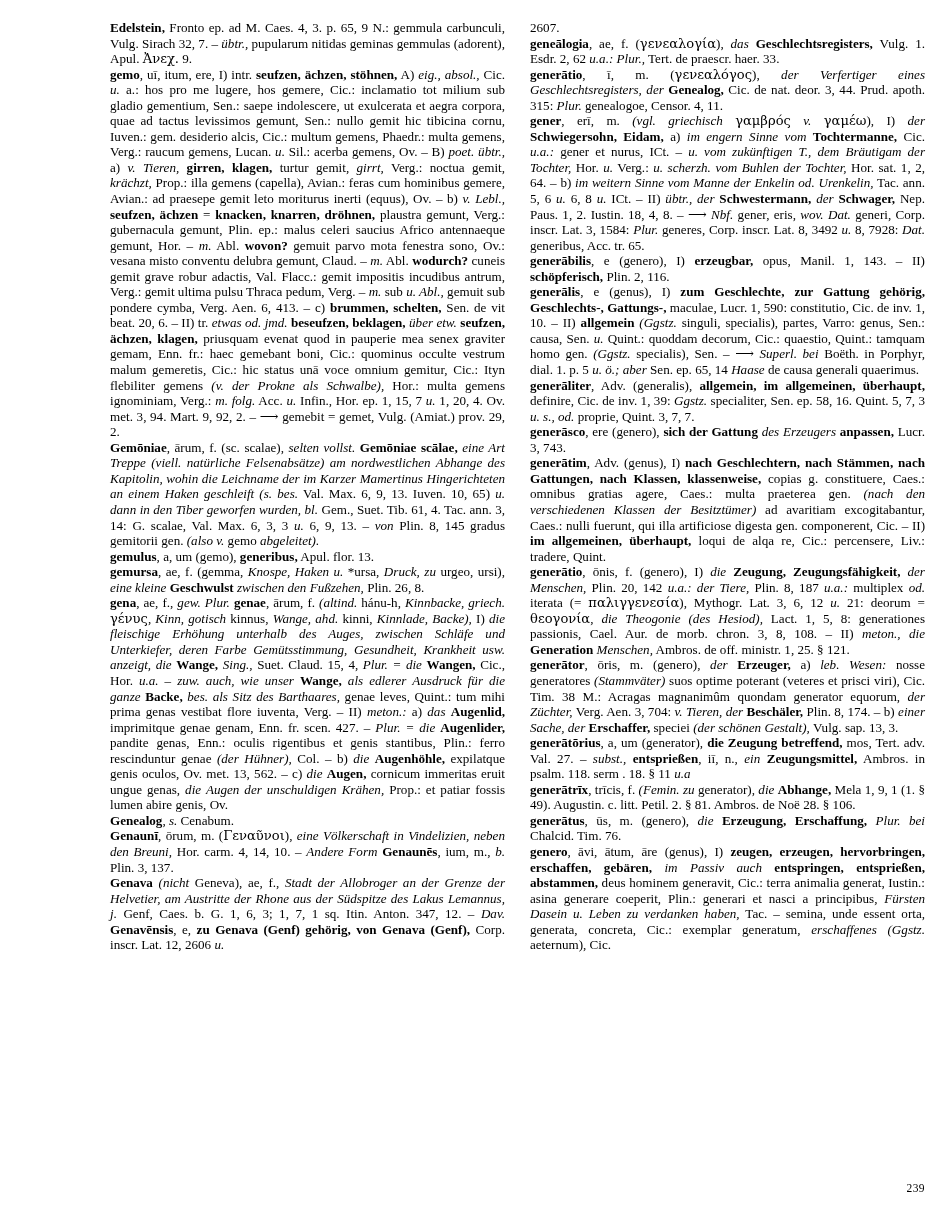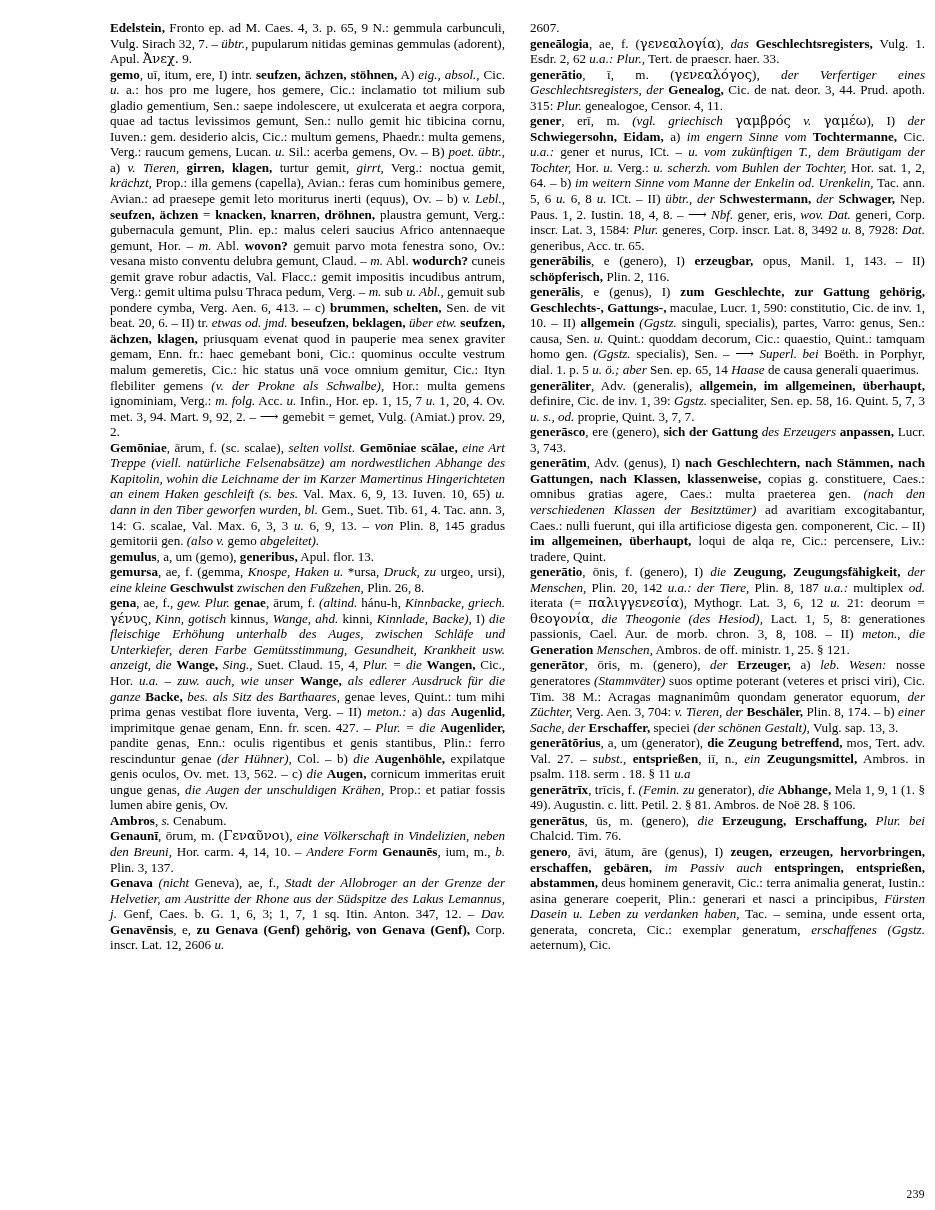--- a/index.html
+++ b/index.html
@@ -46,40 +46,40 @@
     text-indent: 0;
   }
   .entry + .entry { margin-top: 0; }
   b { font-weight: bold; }
   i { font-style: italic; }
   .bi { font-weight: bold; }
   .gr { font-family: "DejaVu Serif", "Liberation Serif", serif; }
   .pageno {
     position: absolute;
     right: 10px;
-    bottom: 10px;
+    bottom: 16px;
     font-size: 11.5px;
     letter-spacing: 0.4px;
   }
 </style>
 </head>
 <body>
 
 <div id="page">
 
   <div class="columns">
 
     <div class="col" id="col-left">
         <p class="entry"><b class="bi">Edelstein,</b> Fronto ep. ad M. Caes. 4, 3. p. 65, 9 N.: gemmula carbunculi, Vulg. Sirach 32, 7. – <i>übtr.,</i> pupularum nitidas geminas gemmulas (adorent), Apul. <span class="gr">Ἀνεχ.</span> 9.</p>
         <p class="entry"><b>gemo</b>, uī, itum, ere, I) intr. <b class="bi">seufzen, ächzen, stöhnen,</b> A) <i>eig., absol.,</i> Cic. <i>u.</i> a.: hos pro me lugere, hos gemere, Cic.: inclamatio tot milium sub gladio gementium, Sen.: saepe indolescere, ut exulcerata et aegra corpora, quae ad tactus levissimos gemunt, Sen.: nullo gemit hic tibicina cornu, Iuven.: gem. desiderio alcis, Cic.: multum gemens, Phaedr.: multa gemens, Verg.: raucum gemens, Lucan. <i>u.</i> Sil.: acerba gemens, Ov. – B) <i>poet. übtr.,</i> a) <i>v. Tieren,</i> <b class="bi">girren, klagen,</b> turtur gemit, <i>girrt,</i> Verg.: noctua gemit, <i>krächzt,</i> Prop.: illa gemens (capella), Avian.: feras cum hominibus gemere, Avian.: ad praesepe gemit leto moriturus inerti (equus), Ov. – b) <i>v. Lebl.,</i> <b class="bi">seufzen, ächzen</b> = <b class="bi">knacken, knarren, dröhnen,</b> plaustra gemunt, Verg.: gubernacula gemunt, Plin. ep.: malus celeri saucius Africo antennaeque gemunt, Hor. – <i>m.</i> Abl. <b class="bi">wovon?</b> gemuit parvo mota fenestra sono, Ov.: vesana misto conventu delubra gemunt, Claud. – <i>m.</i> Abl. <b class="bi">wodurch?</b> cuneis gemit grave robur adactis, Val. Flacc.: gemit impositis incudibus antrum, Verg.: gemit ultima pulsu Thraca pedum, Verg. – <i>m.</i> sub <i>u. Abl.,</i> gemuit sub pondere cymba, Verg. Aen. 6, 413. – c) <b class="bi">brummen, schelten,</b> Sen. de vit beat. 20, 6. – II) tr. <i>etwas od. jmd.</i> <b class="bi">beseufzen, beklagen,</b> <i>über etw.</i> <b class="bi">seufzen, ächzen, klagen,</b> priusquam evenat quod in pauperie mea senex graviter gemam, Enn. fr.: haec gemebant boni, Cic.: quominus occulte vestrum malum gemeretis, Cic.: hic status unā voce omnium gemitur, Cic.: Ityn flebiliter gemens <i>(v. der Prokne als Schwalbe),</i> Hor.: multa gemens ignominiam, Verg.: <i>m. folg.</i> Acc. <i>u.</i> Infin., Hor. ep. 1, 15, 7 <i>u.</i> 1, 20, 4. Ov. met. 3, 94. Mart. 9, 92, 2. – ⟶ gemebit = gemet, Vulg. (Amiat.) prov. 29, 2.</p>
         <p class="entry"><b>Gemōniae</b>, ārum, f. (sc. scalae), <i>selten vollst.</i> <b>Gemōniae scālae,</b> <i>eine Art Treppe (viell. natürliche Felsenabsätze) am nordwestlichen Abhange des Kapitolin, wohin die Leichname der im Karzer Mamertinus Hingerichteten an einem Haken geschleift (s. bes.</i> Val. Max. 6, 9, 13. Iuven. 10, 65) <i>u. dann in den Tiber geworfen wurden, bl.</i> Gem., Suet. Tib. 61, 4. Tac. ann. 3, 14: G. scalae, Val. Max. 6, 3, 3 <i>u.</i> 6, 9, 13. – <i>von</i> Plin. 8, 145 gradus gemitorii gen. <i>(also v.</i> gemo <i>abgeleitet).</i></p>
         <p class="entry"><b>gemulus</b>, a, um (gemo), <b class="bi">generibus,</b> Apul. flor. 13.</p>
         <p class="entry"><b>gemursa</b>, ae, f. (gemma, <i>Knospe, Haken u.</i> *ursa, <i>Druck, zu</i> urgeo, ursi), <i>eine kleine</i> <b class="bi">Geschwulst</b> <i>zwischen den Fußzehen,</i> Plin. 26, 8.</p>
         <p class="entry"><b>gena</b>, ae, f., <i>gew. Plur.</i> <b>genae</b>, ārum, f. <i>(altind.</i> hánu-h, <i>Kinnbacke, griech.</i> <span class="gr">γένυς</span>, <i>Kinn, gotisch</i> kinnus, <i>Wange, ahd.</i> kinni, <i>Kinnlade, Backe),</i> I) <i>die fleischige Erhöhung unterhalb des Auges, zwischen Schläfe und Unterkiefer, deren Farbe Gemütsstimmung, Gesundheit, Krankheit usw. anzeigt, die</i> <b class="bi">Wange,</b> <i>Sing.,</i> Suet. Claud. 15, 4, <i>Plur. = die</i> <b class="bi">Wangen,</b> Cic., Hor. <i>u.a.</i> – <i>zuw. auch, wie unser</i> <b class="bi">Wange,</b> <i>als edlerer Ausdruck für die ganze</i> <b class="bi">Backe,</b> <i>bes. als Sitz des Barthaares,</i> genae leves, Quint.: tum mihi prima genas vestibat flore iuventa, Verg. – II) <i>meton.:</i> a) <i>das</i> <b class="bi">Augenlid,</b> imprimitque genae genam, Enn. fr. scen. 427. – <i>Plur. = die</i> <b class="bi">Augenlider,</b> pandite genas, Enn.: oculis rigentibus et genis stantibus, Plin.: ferro rescinduntur genae <i>(der Hühner),</i> Col. – b) <i>die</i> <b class="bi">Augenhöhle,</b> expilatque genis oculos, Ov. met. 13, 562. – c) <i>die</i> <b class="bi">Augen,</b> cornicum immeritas eruit ungue genas, <i>die Augen der unschuldigen Krähen,</i> Prop.: et patiar fossis lumen abire genis, Ov.</p>
-        <p class="entry"><b>Ambros</b>, <i>s.</i> Cenabum.</p>
+        <p class="entry"><b>Genealog</b>, <i>s.</i> Cenabum.</p>
         <p class="entry"><b>Genaunī</b>, ōrum, m. (<span class="gr">Γεναῦνοι</span>), <i>eine Völkerschaft in Vindelizien, neben den Breuni,</i> Hor. carm. 4, 14, 10. – <i>Andere Form</i> <b>Genaunēs</b>, ium, m., <i>b.</i> Plin. 3, 137.</p>
         <p class="entry"><b>Genava</b> <i>(nicht</i> Geneva), ae, f., <i>Stadt der Allobroger an der Grenze der Helvetier, am Austritte der Rhone aus der Südspitze des Lakus Lemannus, j.</i> Genf, Caes. b. G. 1, 6, 3; 1, 7, 1 sq. Itin. Anton. 347, 12. – <i>Dav.</i> <b>Genavēnsis</b>, e, <b class="bi">zu Genava (Genf) gehörig, von Genava (Genf),</b> Corp. inscr. Lat. 12, 2606 <i>u.</i></p>
       </div>
 
     <div class="col" id="col-right">
         <p class="entry">2607.</p>
         <p class="entry"><b>geneālogia</b>, ae, f. (<span class="gr">γενεαλογία</span>), <i>das</i> <b class="bi">Geschlechtsregisters,</b> Vulg. 1. Esdr. 2, 62 <i>u.a.: Plur.,</i> Tert. de praescr. haer. 33.</p>
         <p class="entry"><b>generātio</b>, ī, m. (<span class="gr">γενεαλόγος</span>), <i>der Verfertiger eines Geschlechtsregisters, der</i> <b class="bi">Genealog,</b> Cic. de nat. deor. 3, 44. Prud. apoth. 315: <i>Plur.</i> genealogoe, Censor. 4, 11.</p>
         <p class="entry"><b>gener</b>, erī, m. <i>(vgl. griechisch</i> <span class="gr">γαμβρός</span> <i>v.</i> <span class="gr">γαμέω</span>), I) <i>der</i> <b class="bi">Schwiegersohn, Eidam,</b> a) <i>im engern Sinne vom</i> <b class="bi">Tochtermanne,</b> Cic. <i>u.a.:</i> gener et nurus, ICt. – <i>u. vom zukünftigen T., dem Bräutigam der Tochter,</i> Hor. <i>u.</i> Verg.: <i>u. scherzh. vom Buhlen der Tochter,</i> Hor. sat. 1, 2, 64. – b) <i>im weitern Sinne vom Manne der Enkelin od. Urenkelin,</i> Tac. ann. 5, 6 <i>u.</i> 6, 8 <i>u.</i> ICt. – II) <i>übtr., der</i> <b class="bi">Schwestermann,</b> <i>der</i> <b class="bi">Schwager,</b> Nep. Paus. 1, 2. Iustin. 18, 4, 8. – ⟶ <i>Nbf.</i> gener, eris, <i>wov. Dat.</i> generi, Corp. inscr. Lat. 3, 1584: <i>Plur.</i> generes, Corp. inscr. Lat. 8, 3492 <i>u.</i> 8, 7928: <i>Dat.</i> generibus, Acc. tr. 65.</p>
         <p class="entry"><b>generābilis</b>, e (genero), I) <b class="bi">erzeugbar,</b> opus, Manil. 1, 143. – II) <b class="bi">schöpferisch,</b> Plin. 2, 116.</p>

